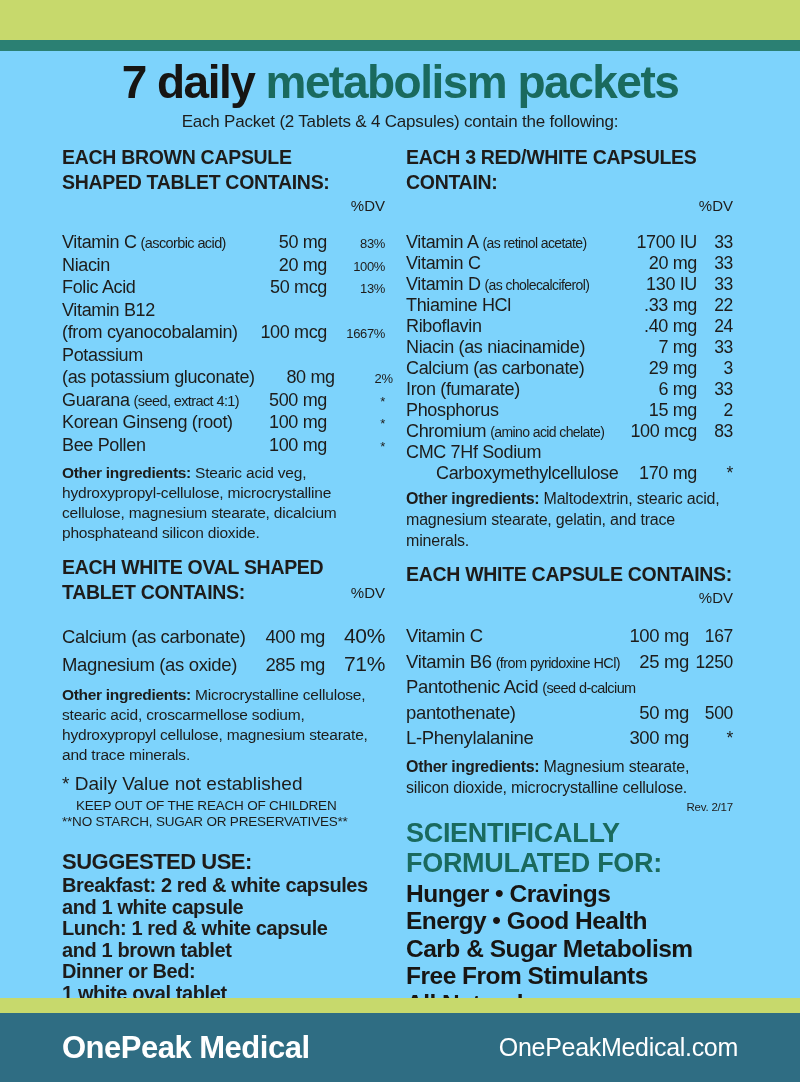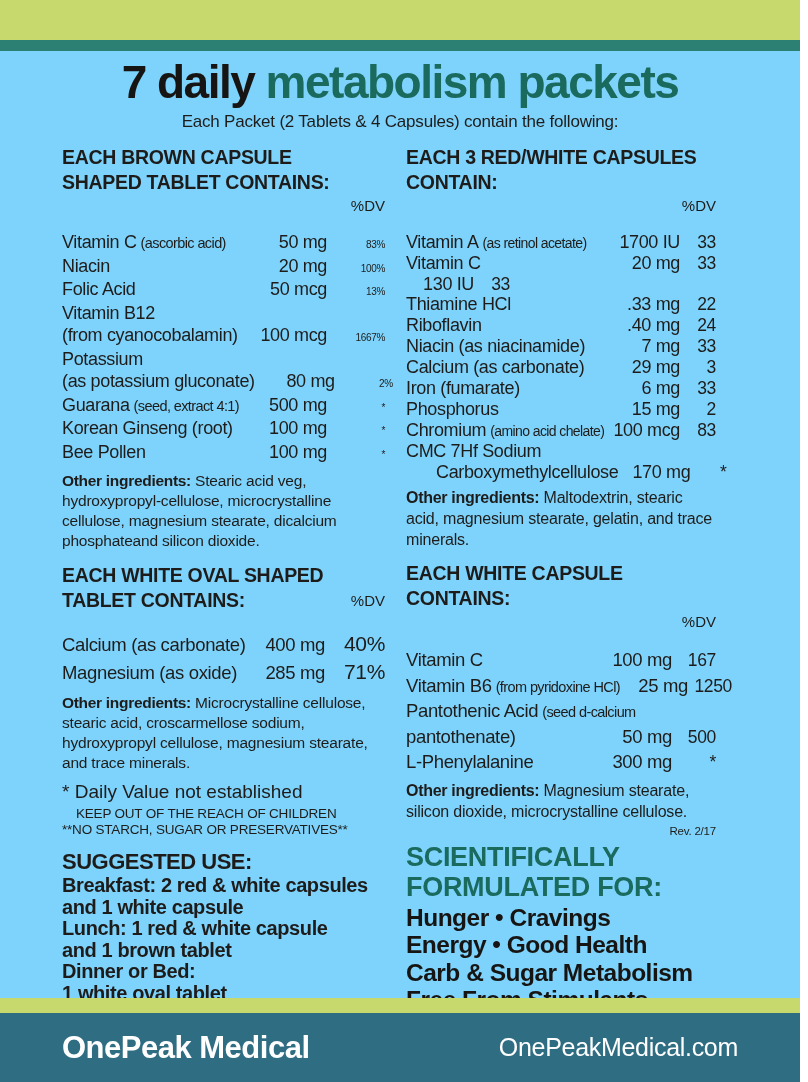--- a/index.html
+++ b/index.html
@@ -24,21 +24,21 @@
   .title .t-black { color: #171513; }
   .title .t-teal { color: #1a6a5e; }
   .subtitle {
     margin-top: 5px;
     text-align: center;
     font-size: 17px; letter-spacing: -0.2px;
   }
 
   .columns {
     display: flex;
-    padding: 13px 84px 0 62px;
+    padding: 13px 67px 0 62px;
     gap: 21px;
   }
   .col-left { width: 323px; flex: none; }
   .col-right { flex: 1; min-width: 0; }
 
   .sec-heading {
     font-size: 19.5px; font-weight: bold;
     line-height: 25px; letter-spacing: -0.3px;
   }
   .h2-line-flex { display: flex; justify-content: space-between; align-items: flex-end; }
@@ -51,21 +51,21 @@
   .tbl { margin-top: 18px; }
   .row {
     display: flex; align-items: baseline;
     font-size: 18px; line-height: 21.5px; letter-spacing: -0.35px;
   }
   .row .r-name { flex: 1; white-space: nowrap; }
   .row .note { font-size: 14.5px; letter-spacing: -0.6px; margin-left: 4px; }
   .row .r-amount { text-align: right; white-space: nowrap; }
   .row .r-dv { text-align: right; }
   .tbl-brown .r-amount { min-width: 76px; }
-  .tbl-brown .r-dv { min-width: 58px; font-size: 10px; }
+  .tbl-brown .r-dv { min-width: 58px; font-size: 13px; }
   .tbl-oval .row { font-size: 18.5px; line-height: 25px; }
   .tbl-oval .r-amount { min-width: 72px; }
   .tbl-oval .r-dv { min-width: 60px; font-size: 21px; }
   .tbl-redwhite .row { line-height: 20px; }
   .tbl-redwhite .note { font-size: 14px; }
   .tbl-redwhite .r-amount { min-width: 68px; }
   .tbl-redwhite .r-dv { min-width: 36px; font-size: 17.5px; }
   .tbl-whitecap .row { font-size: 18.5px; line-height: 23.5px; }
   .tbl-whitecap .r-amount { min-width: 68px; }
   .tbl-whitecap .r-dv { min-width: 44px; font-size: 17.5px; }
@@ -79,21 +79,21 @@
   .col-right .other-ing { font-size: 16px; line-height: 21px; margin-top: 4px; }
 
   .sec2 { margin-top: 12px; }
   .sec4 { margin-top: 11px; }
 
   .dv-note { margin-top: 8px; font-size: 19px; line-height: 22px; }
   .small-note { font-size: 13.5px; line-height: 15.5px; letter-spacing: -0.2px; }
   .small-note.pad { padding-left: 14px; margin-top: 3px; }
 
   .use-heading {
-    margin-top: 12px;
+    margin-top: 20px;
     font-size: 22px; font-weight: bold; letter-spacing: -0.5px; line-height: 26px;
   }
   .use-line { font-size: 20px; font-weight: bold; line-height: 21.5px; letter-spacing: -0.4px; }
 
   .manufacturer { margin-top: 8px; font-weight: bold; font-size: 12.5px; line-height: 15.5px; letter-spacing: -0.35px; white-space: nowrap; }
 
   .rev { text-align: right; font-size: 11.5px; line-height: 14px; margin-top: 2px; letter-spacing: -0.2px; }
 
   .sci-heading {
     margin-top: 4px;
@@ -247,20 +247,21 @@
               <span class="r-name"><span>Vitamin A</span><span class="note">(as retinol acetate)</span></span>
               <span class="r-amount">1700 IU</span>
               <span class="r-dv">33</span>
             </div>
           <div class="row">
               <span class="r-name"><span>Vitamin C</span><span class="note"></span></span>
               <span class="r-amount">20 mg</span>
               <span class="r-dv">33</span>
             </div>
           <div class="row">
+              <span class="r-name"><span>Vitamin D</span><span class="note">(as cholecalciferol)</span></span>
               <span class="r-amount">130 IU</span>
               <span class="r-dv">33</span>
             </div>
           <div class="row">
               <span class="r-name"><span>Thiamine HCl</span><span class="note"></span></span>
               <span class="r-amount">.33 mg</span>
               <span class="r-dv">22</span>
             </div>
           <div class="row">
               <span class="r-name"><span>Riboflavin</span><span class="note"></span></span>

